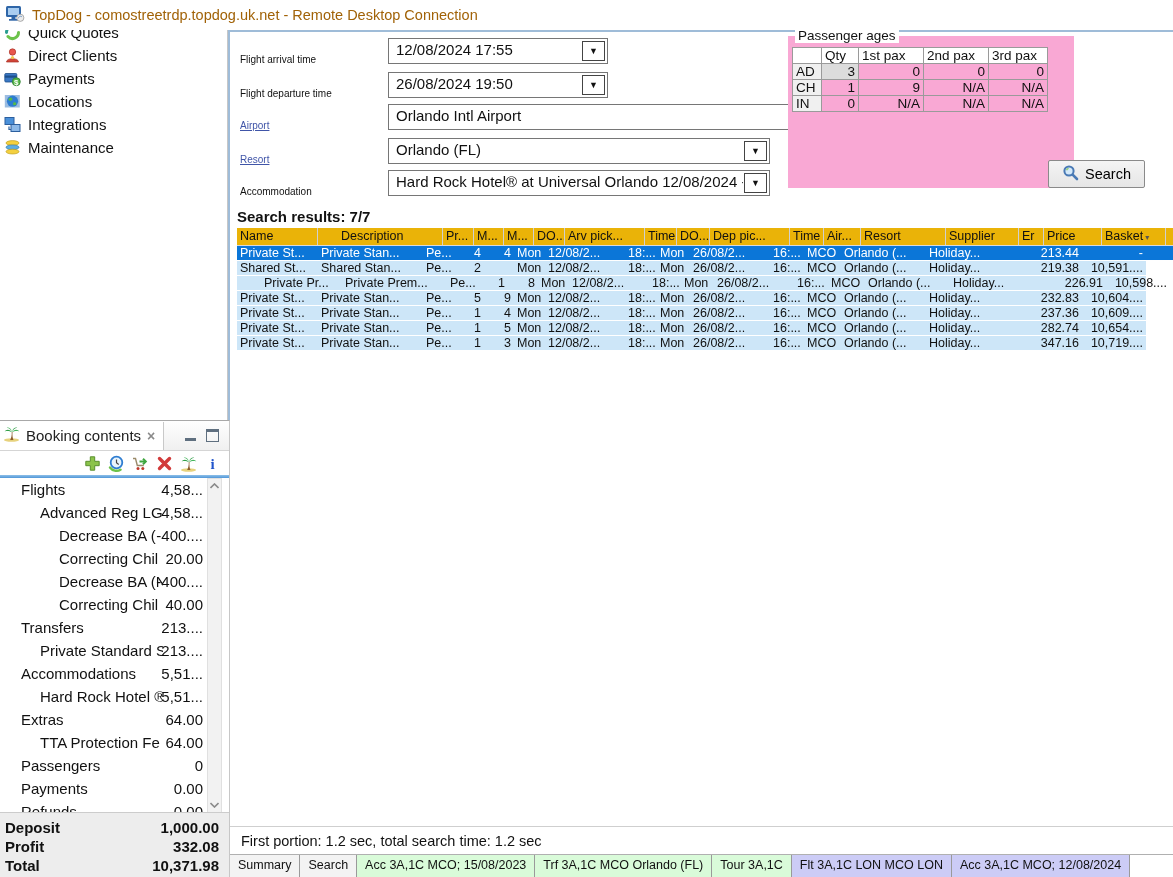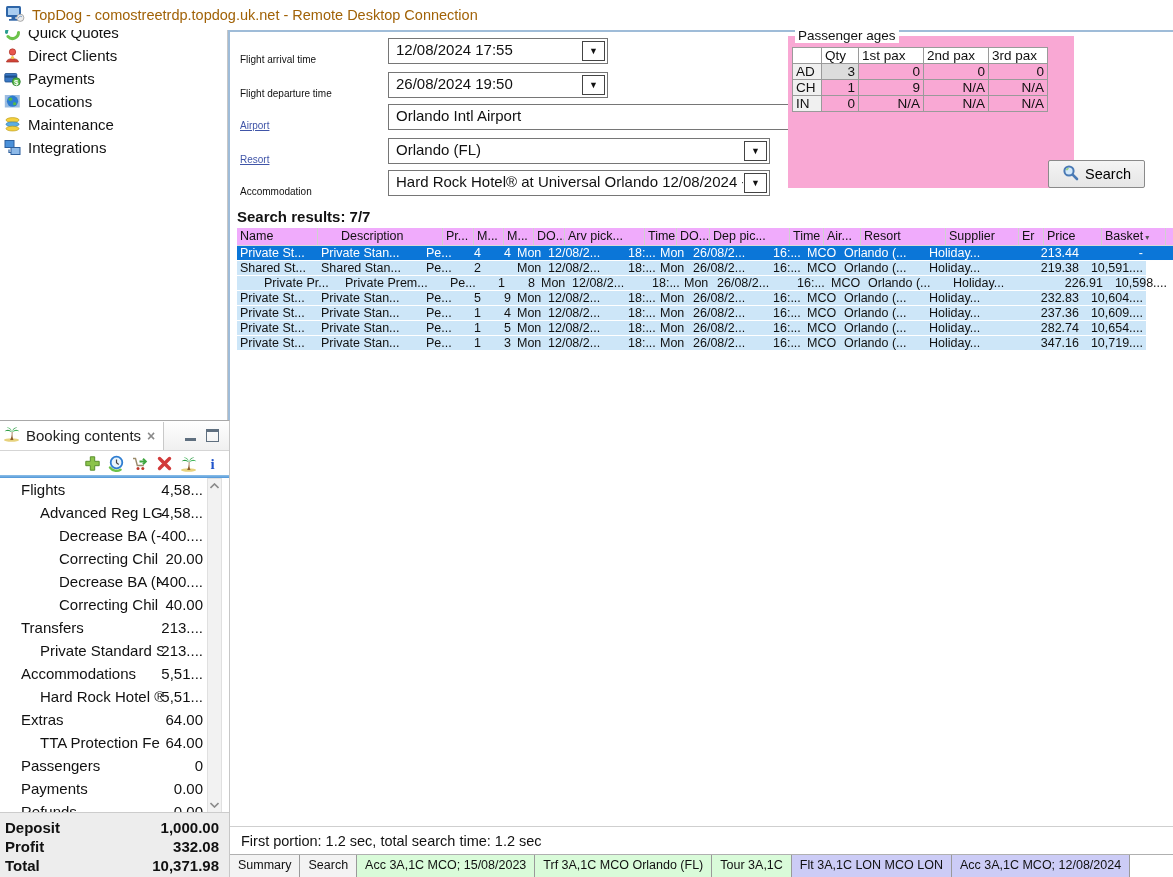--- a/index.html
+++ b/index.html
@@ -35,21 +35,21 @@
   .ptable td.prl{background:#f0f0f0;width:22px;}
   .ptable td.num{text-align:right;}
   .ptable td.qsel{background:#dcdcdc;}
   .searchbtn{position:absolute;left:818px;top:128px;width:97px;height:28px;
              background:linear-gradient(#f4f4f4,#e6e6e6);border:1px solid #8a8a8a;border-radius:2px;
              display:flex;align-items:center;justify-content:center;gap:6px;font-size:14.5px;
              font-family:"Liberation Sans",sans-serif;cursor:pointer;}
   .rtitle{position:absolute;left:7px;top:176px;font-size:15px;font-weight:bold;}
   
   .rtable{position:absolute;left:7px;top:196px;right:0;height:598px;background:#fff;overflow:hidden;}
-  .rhead{display:flex;height:17px;background:#f0abfc;border-bottom:1px solid #d9d9d9;}
+  .rhead{display:flex;height:17px;background:#eab308;border-bottom:1px solid #d9d9d9;}
   .hcell{box-sizing:border-box;border-right:1px solid #d0d0d0;font-size:12.5px;padding:1px 3px 0 3px;
          white-space:nowrap;overflow:hidden;cursor:pointer;}
   .rrow{display:flex;height:15px;box-sizing:border-box;border-bottom:1px solid #ffffff;
         background:var(--rowbg);cursor:pointer;}
   .rrow.sel{background:var(--sel);color:#fff;width:100%;}
   .rcell{box-sizing:border-box;font-size:12.5px;padding:0 3px;white-space:nowrap;overflow:hidden;line-height:14px;}
   .rcell.r{text-align:right;}
   .sep{position:absolute;left:0;right:0;top:794px;height:1px;background:#cfcfcf;}
   .status{position:absolute;left:11px;top:801px;font-size:14.5px;}
   .tabs{position:absolute;left:0;right:0;bottom:0;height:22px;display:flex;overflow:hidden;
@@ -135,33 +135,33 @@
         <span class="ic"><svg width="17" height="17" viewBox="0 0 17 17">
             <rect x="0.8" y="2" width="15" height="12.5" fill="#9bbce0"></rect>
             <circle cx="8.5" cy="8.2" r="5.6" fill="#2e7dd1"></circle>
             <path d="M5 5c2-1.5 4 0 3.2 1.8C7.4 8.5 4.6 8 4.3 6.5z" fill="#57b947"></path>
             <path d="M9.5 9.5c2-.8 3.5.6 2.6 2-0.8 1.3-3 .8-3.2-.5z" fill="#57b947"></path>
           </svg></span>
         <span>Locations</span>
       </div>
       <div class="nav-item">
         <span class="ic"><svg width="17" height="17" viewBox="0 0 17 17">
+            <rect x="1" y="1.5" width="9" height="7" fill="#4a90d9" stroke="#2c5f9e"></rect>
+            <rect x="7" y="8.5" width="9" height="7" fill="#8db9e8" stroke="#2c5f9e"></rect>
+            <path d="M5 10.5v3h2" stroke="#2c5f9e" fill="none" stroke-width="1.2"></path>
+          </svg></span>
+        <span>Integrations</span>
+      </div>
+      <div class="nav-item">
+        <span class="ic"><svg width="17" height="17" viewBox="0 0 17 17">
             <ellipse cx="8.5" cy="4" rx="6.5" ry="2.4" fill="#f4d03f" stroke="#b7950b" stroke-width="0.6"></ellipse>
             <ellipse cx="8.5" cy="8.3" rx="6.5" ry="2.4" fill="#5dade2" stroke="#2874a6" stroke-width="0.6"></ellipse>
             <ellipse cx="8.5" cy="12.6" rx="6.5" ry="2.4" fill="#f4d03f" stroke="#b7950b" stroke-width="0.6"></ellipse>
           </svg></span>
         <span>Maintenance</span>
-      </div>
-      <div class="nav-item">
-        <span class="ic"><svg width="17" height="17" viewBox="0 0 17 17">
-            <rect x="1" y="1.5" width="9" height="7" fill="#4a90d9" stroke="#2c5f9e"></rect>
-            <rect x="7" y="8.5" width="9" height="7" fill="#8db9e8" stroke="#2c5f9e"></rect>
-            <path d="M5 10.5v3h2" stroke="#2c5f9e" fill="none" stroke-width="1.2"></path>
-          </svg></span>
-        <span>Integrations</span>
       </div>
     </div>
 
   <div class="main">
 
     <div class="frow" style="top:6px;">
       <span class="flabel">Flight arrival time</span>
       <div class="combo" style="left:158px;width:220px;">
         <span class="combo-val">12/08/2024 17:55</span>
         <span class="combo-btn">▼</span>

